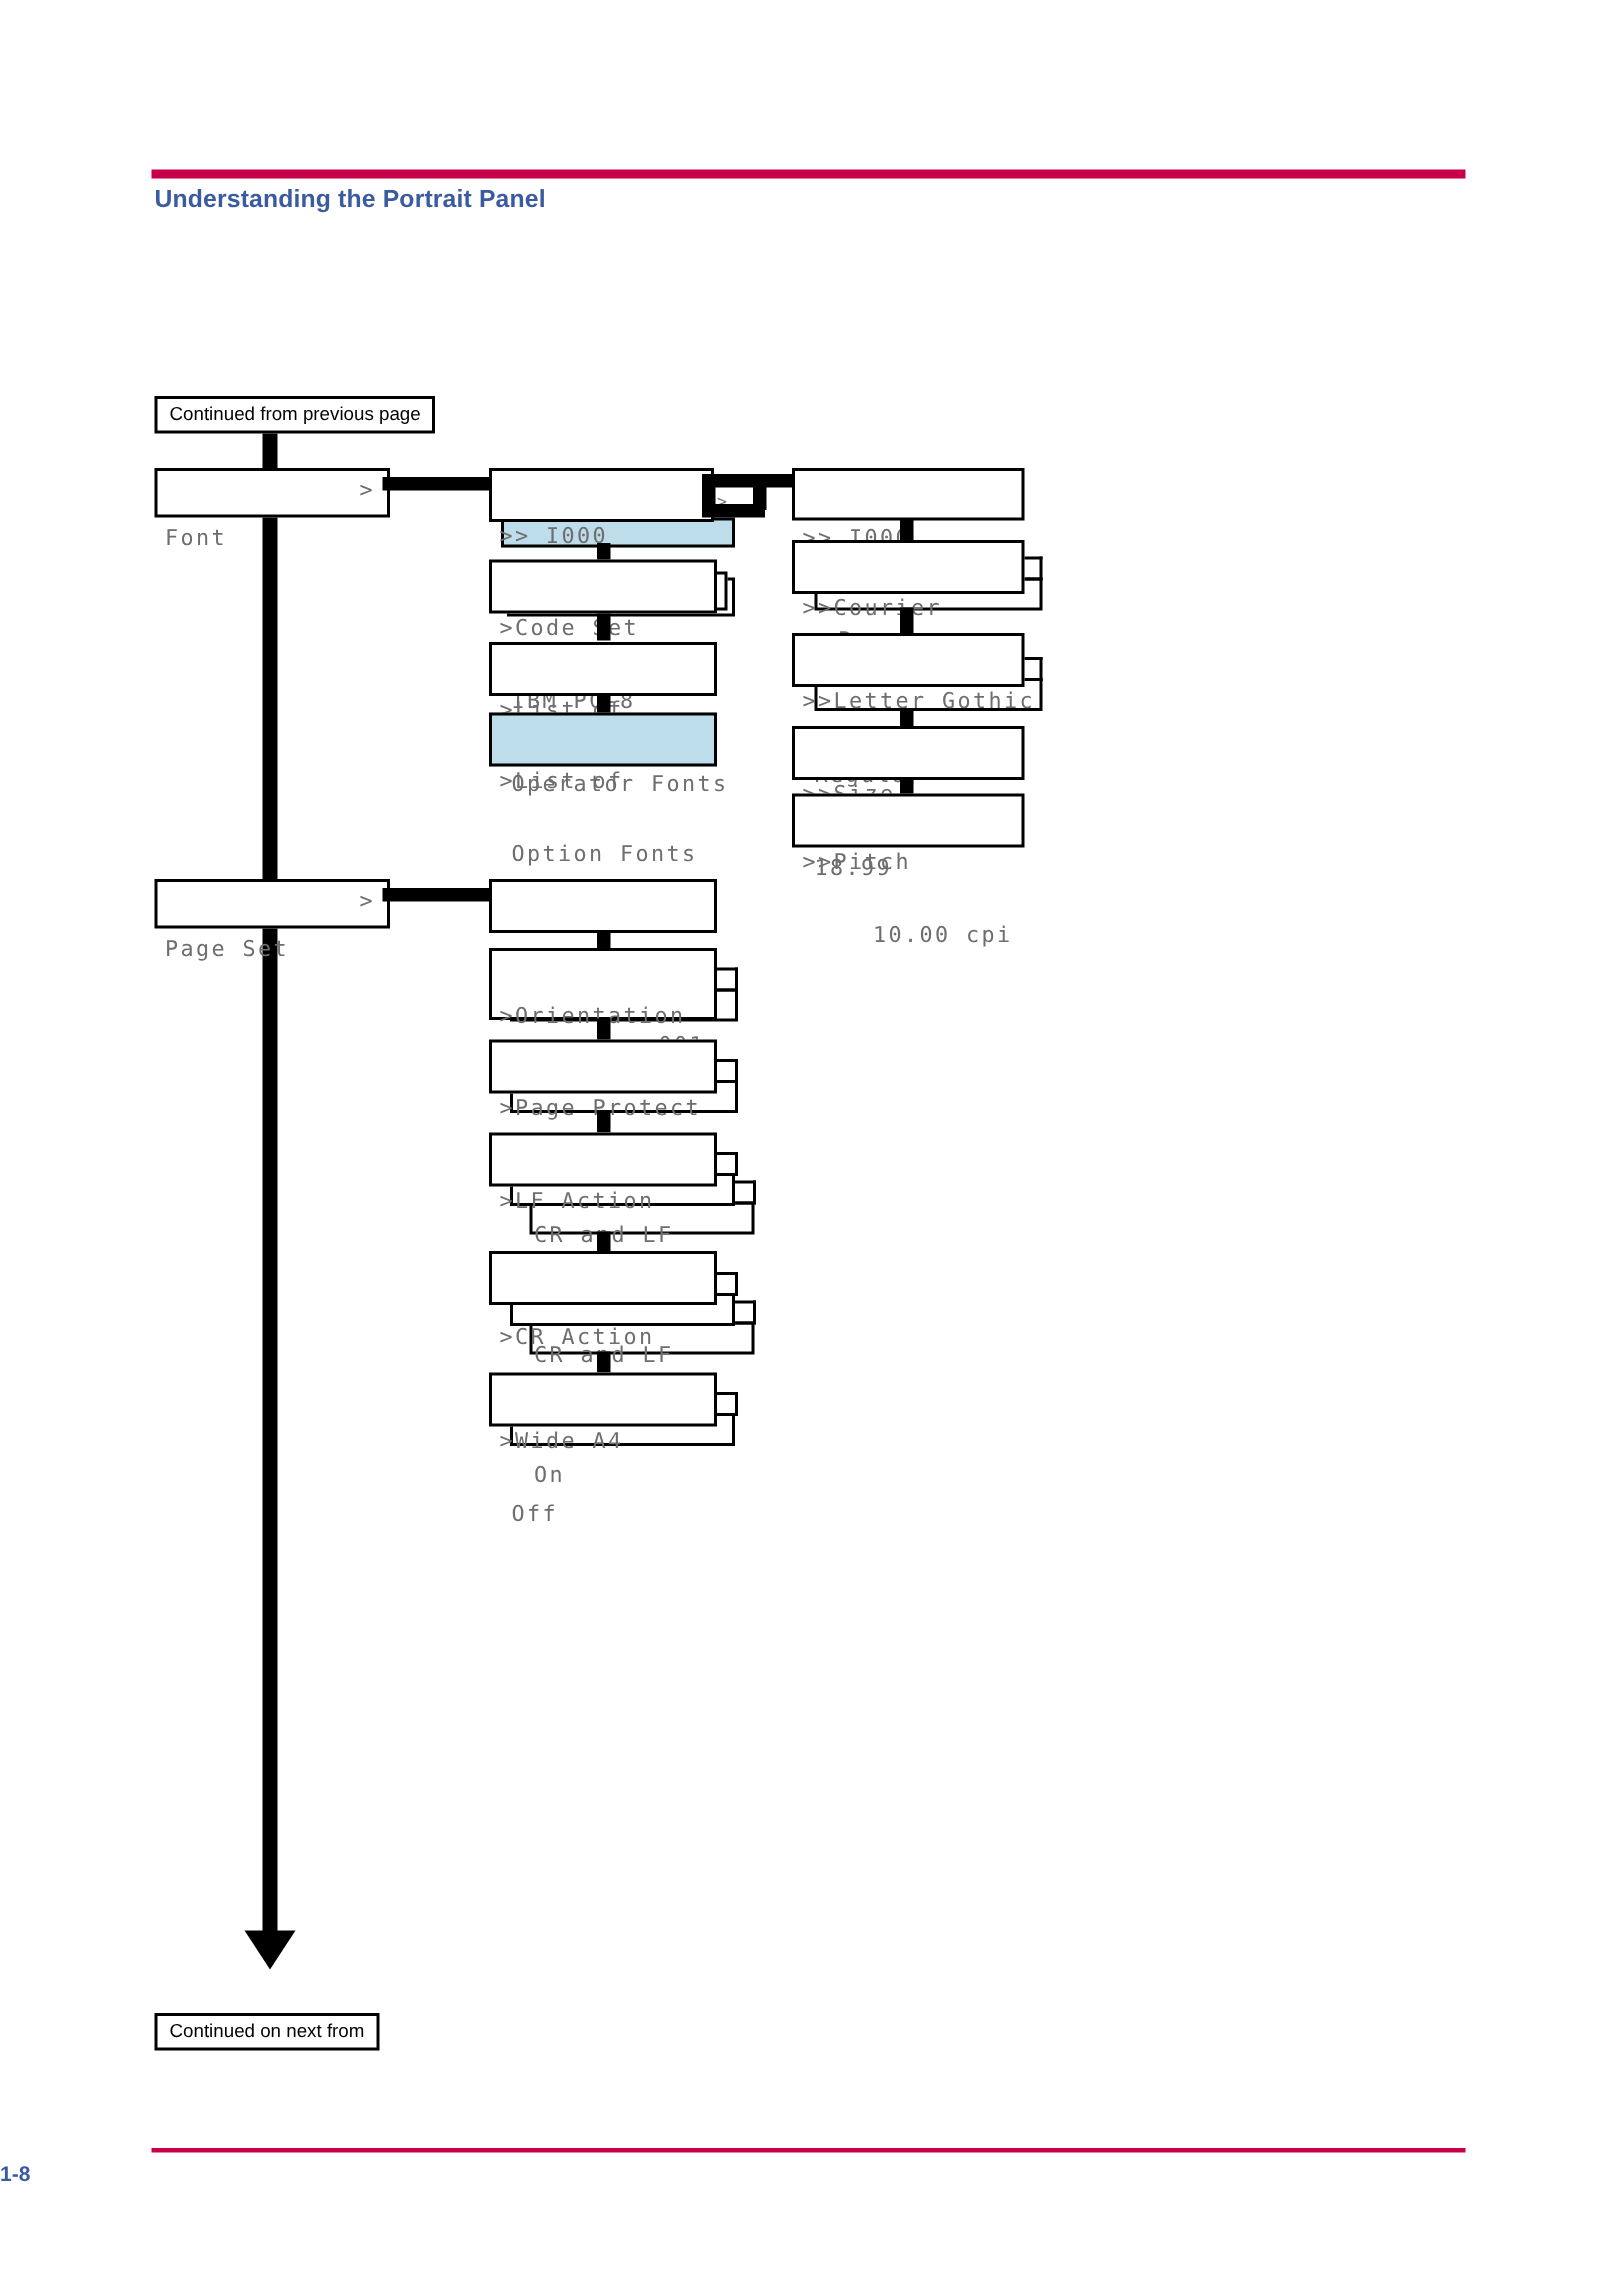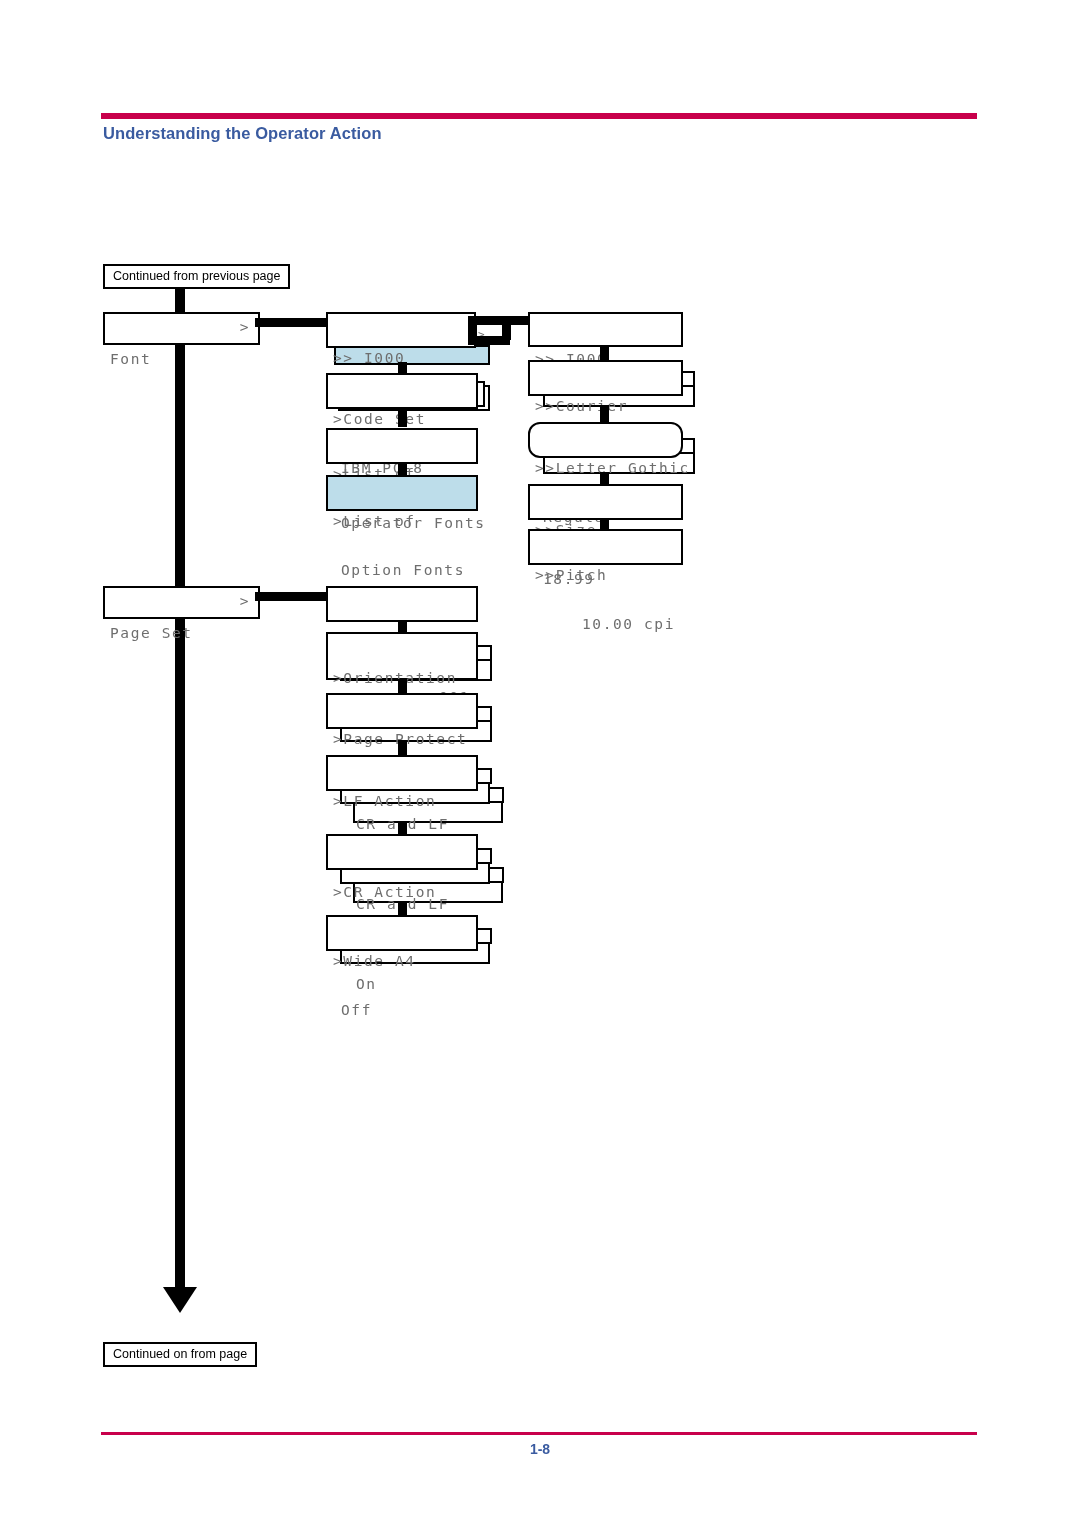--- a/index.html
+++ b/index.html
@@ -9,21 +9,21 @@
     position:relative;overflow:hidden;
   }
   .page{position:absolute;left:0;top:0;width:1080px;height:1528px;}
 
   
   .hdr-rule{position:absolute;left:101px;top:113px;width:876px;height:6px;background:#c8004b;}
   .hdr-title{position:absolute;left:103px;top:124px;font-size:16.5px;font-weight:bold;color:#3a5ba0;letter-spacing:.1px;}
 
   
   .ftr-rule{position:absolute;left:101px;top:1432px;width:876px;height:3px;background:#c8004b;}
-  .ftr-page{position:absolute;left:0;top:1441px;width:1080px;text-align:center;font-size:14px;font-weight:bold;color:#3a5ba0;}
+  .ftr-page{position:absolute;left:0;top:1441px;width:1080px;font-size:14px;font-weight:bold;color:#3a5ba0;}
 
   
   .spine{position:absolute;left:175px;top:283px;width:10px;height:1010px;background:#000;}
   .arrow-head{position:absolute;left:163px;top:1287px;width:0;height:0;
     border-left:17px solid transparent;border-right:17px solid transparent;border-top:26px solid #000;}
 
   
   .cont-box{position:absolute;border:2.5px solid #000;background:#fff;
     font-size:12.5px;color:#000;padding:3px 8px 4px 8px;white-space:nowrap;}
 
@@ -46,21 +46,21 @@
   .conn-v{position:absolute;width:9px;background:#000;}
   .conn-h{position:absolute;height:9px;background:#000;}
   .loop{position:absolute;border:2.5px solid #000;border-left:none;box-sizing:border-box;background:transparent;}
 </style>
 </head>
 <body>
 
 <div class="page">
 
   <div class="hdr-rule"></div>
-  <div class="hdr-title">Understanding the Operator Action</div>
+  <div class="hdr-title">Understanding the Portrait Panel</div>
 
   <div class="spine"></div>
   <div class="arrow-head"></div>
 
   <div class="cont-box" style="left:103px;top:264px;">Continued from previous page</div>
 
   <div class="lcd" style="left:103px;top:312px;width:157px;height:33px;padding-top:5px;">
     <div class="ln">Font</div>
     <span class="chev" style="top:5px;">&gt;</span>
   </div>
@@ -117,21 +117,21 @@
   <div class="lcd" style="left:528px;top:360px;width:155px;height:36px;padding-top:4px;">
     <div class="ln">&gt;&gt;Courier</div>
     <div class="ln" style="padding-left:13px;">Dark</div>
   </div>
   <div class="conn-v" style="left:600px;top:405px;height:18px;"></div>
 
   <div class="layer" style="left:543px;top:452px;width:152px;height:22px;">
     <div class="ln" style="padding-left:14px;">Dark</div>
   </div>
   <div class="loop" style="left:680px;top:438px;width:15px;height:16px;"></div>
-  <div class="lcd" style="left:528px;top:422px;width:155px;height:36px;padding-top:4px;border-radius:12px;">
+  <div class="lcd" style="left:528px;top:422px;width:155px;height:36px;padding-top:4px;">
     <div class="ln">&gt;&gt;Letter Gothic</div>
     <div class="ln" style="padding-left:13px;">Regular</div>
   </div>
   <div class="conn-v" style="left:600px;top:472px;height:16px;"></div>
 
   <div class="lcd" style="left:528px;top:484px;width:155px;height:36px;padding-top:4px;">
     <div class="ln">&gt;&gt;Size</div>
     <div class="ln" style="padding-left:13px;">18.99</div>
   </div>
   <div class="conn-v" style="left:600px;top:519px;height:12px;"></div>
@@ -203,18 +203,18 @@
 
   <div class="layer" style="left:340px;top:942px;width:150px;height:22px;">
     <div class="ln" style="padding-left:14px;">On</div>
   </div>
   <div class="loop" style="left:477px;top:928px;width:15px;height:16px;"></div>
   <div class="lcd" style="left:326px;top:915px;width:152px;height:36px;padding-top:4px;">
     <div class="ln">&gt;Wide A4</div>
     <div class="ln" style="padding-left:13px;">Off</div>
   </div>
 
-  <div class="cont-box" style="left:103px;top:1342px;">Continued on from page</div>
+  <div class="cont-box" style="left:103px;top:1342px;">Continued on next from</div>
 
   <div class="ftr-rule"></div>
   <div class="ftr-page">1-8</div>
 
 </div>
 
 </body></html>

